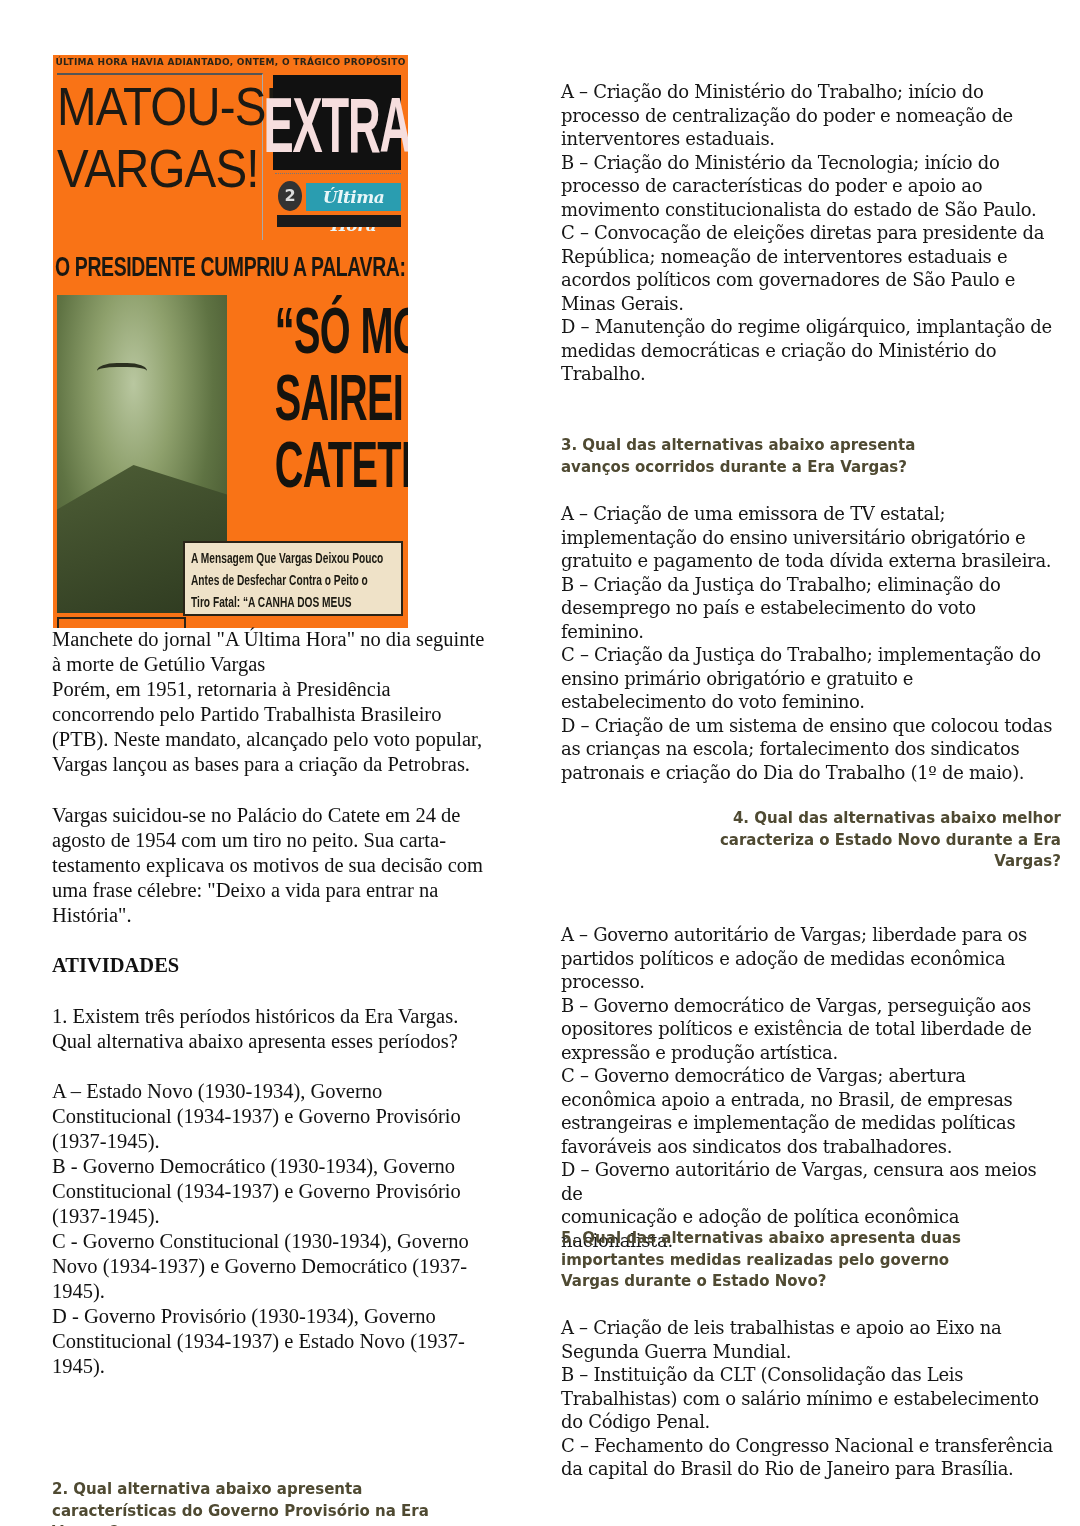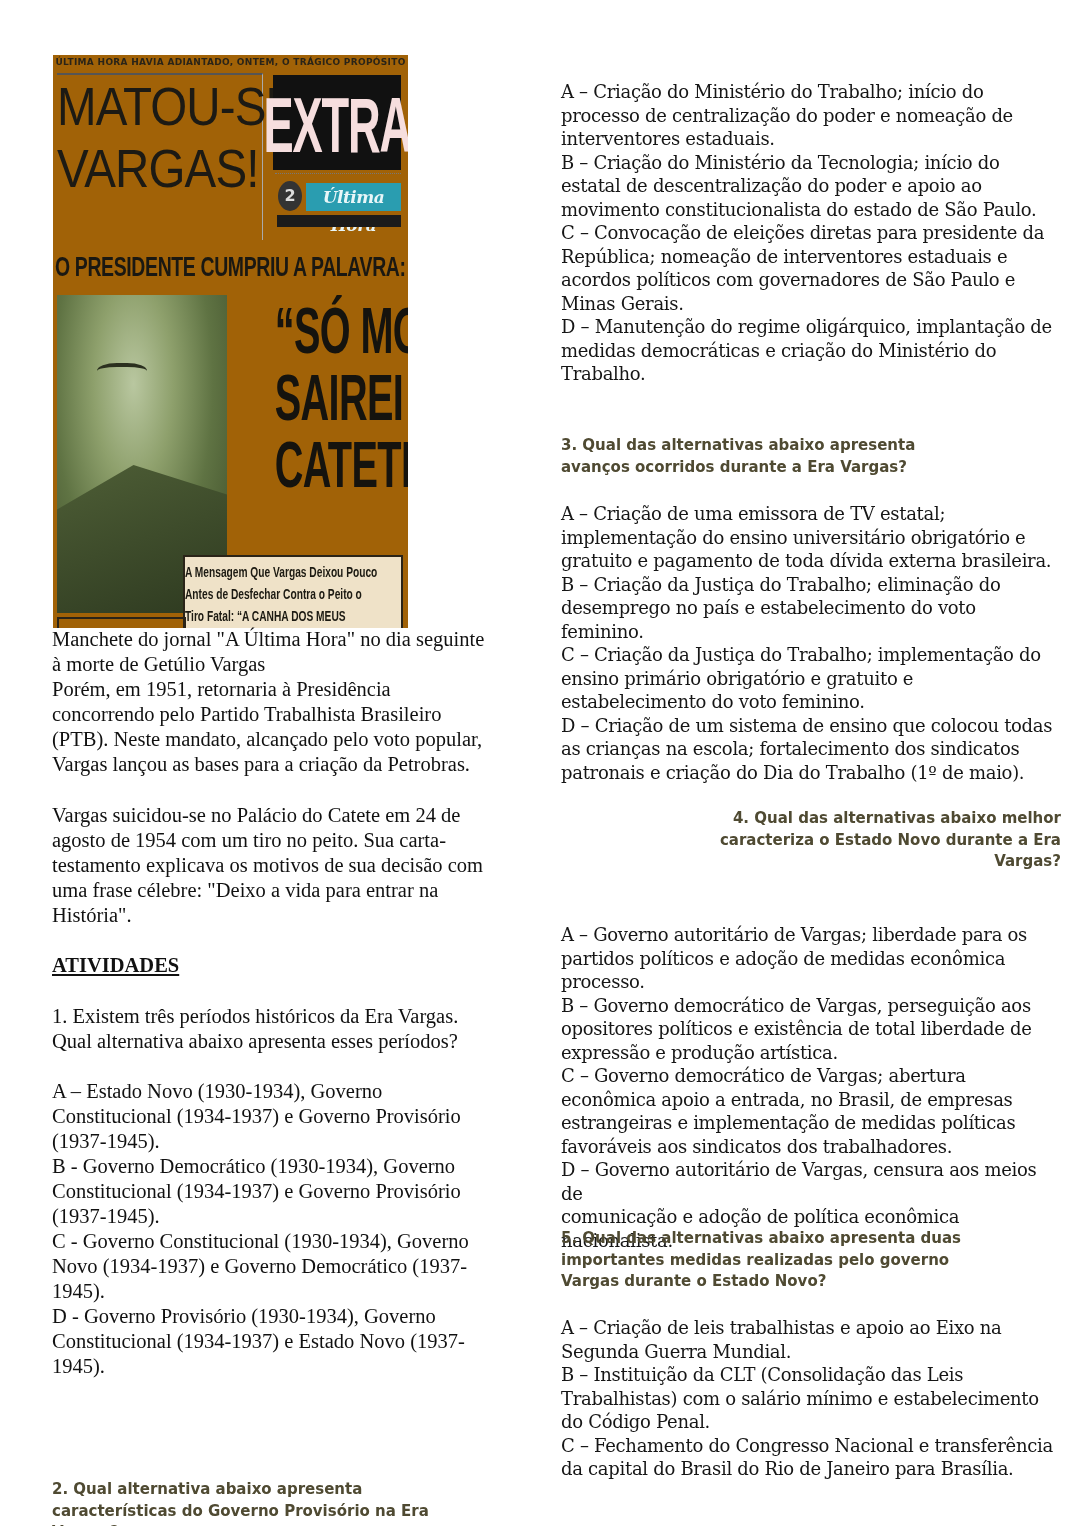--- a/index.html
+++ b/index.html
@@ -1,21 +1,21 @@
 <!DOCTYPE html>
 <html><head>
 <meta charset="utf-8">
 <style>
   html, body { margin: 0; padding: 0; background: #ffffff; }
   body { width: 1080px; height: 1526px; position: relative; overflow: hidden; }
 
   
   .newspaper {
     position: absolute; left: 53px; top: 55px; width: 355px; height: 573px;
-    background: #a16207; overflow: hidden;
+    background: #f97316; overflow: hidden;
     font-family: "DejaVu Sans", sans-serif; color: #1c1a14;
   }
   .np-banner {
     position: absolute; left: 0; top: 0; width: 355px; height: 14px;
     font-size: 9px; font-weight: bold; letter-spacing: 0.3px; line-height: 14px;
     text-align: center; transform: scaleY(0.9); color: #2a2418; white-space: nowrap; overflow: hidden;
   }
   .np-matou {
     position: absolute; left: 4px; top: 18px; width: 205px; height: 165px;
     border-top: 2px solid #555; border-right: 1px solid #aaa;
@@ -57,22 +57,22 @@
   .np-photo .suit { position: absolute; left: 0; top: 170px; width: 170px; height: 148px; background: linear-gradient(160deg, #4e5e36, #2e3a20); clip-path: polygon(0 30%, 45% 0, 100% 20%, 100% 100%, 0 100%); }
   .np-quote {
     position: absolute; left: 140px; top: 243px; width: 215px; text-align: right;
     font-family: "Liberation Sans", sans-serif; font-weight: bold; color: #15130e;
   }
   .np-quote .q {
     font-size: 64px; line-height: 67px; white-space: nowrap; display: block;
     transform: scaleX(0.62); transform-origin: right; letter-spacing: -1px;
   }
   .np-msgbox {
-    position: absolute; left: 130px; top: 500px; width: 220px; height: 75px;
-    border: 2px solid #2a2418; background: #efe2c8; padding: 4px 0; box-sizing: border-box;
+    position: absolute; left: 130px; top: 486px; width: 220px; height: 75px;
+    border: 2px solid #2a2418; background: #efe2c8; padding: 4px 6px; box-sizing: border-box;
   }
   .np-msgbox div {
     font-family: "Liberation Sans", sans-serif; font-weight: bold; font-size: 15px; line-height: 22px;
     white-space: nowrap; transform: scaleX(0.68); transform-origin: left; color: #1c1a12;
   }
   .np-leftbox { position: absolute; left: 4px; top: 562px; width: 125px; height: 20px; border: 2px solid #2a2418; border-bottom: none; }
 
   
   .serif-text {
     font-family: "Liberation Serif", serif; font-size: 20.5px; line-height: 25px; color: #111;
@@ -133,21 +133,21 @@
 </div>
 
 <div class="p serif-text" style="left:52px; top:803px; width:480px;">
   <div>Vargas suicidou-se no Palácio do Catete em 24 de</div>
   <div>agosto de 1954 com um tiro no peito. Sua carta-</div>
   <div>testamento explicava os motivos de sua decisão com</div>
   <div>uma frase célebre: "Deixo a vida para entrar na</div>
   <div>História".</div>
 </div>
 
-<div class="p heading-bold" style="left:52px; top:954px;text-decoration:underline;">ATIVIDADES</div>
+<div class="p heading-bold" style="left:52px; top:954px;">ATIVIDADES</div>
 
 <div class="p serif-text" style="left:52px; top:1004px; width:480px;">
   <div>1. Existem três períodos históricos da Era Vargas.</div>
   <div>Qual alternativa abaixo apresenta esses períodos?</div>
   <div style="height:25px"></div>
   <div>
     <div>A – Estado Novo (1930-1934), Governo</div>
     <div>Constitucional (1934-1937) e Governo Provisório</div>
     <div>(1937-1945).</div>
   </div>
@@ -175,21 +175,21 @@
 </div>
 
 <div class="p opt-text" style="left:561px; top:80px; width:500px;">
   <div class="opt">
     <div>A – Criação do Ministério do Trabalho; início do</div>
     <div>processo de centralização do poder e nomeação de</div>
     <div>interventores estaduais.</div>
   </div>
   <div class="opt">
     <div>B – Criação do Ministério da Tecnologia; início do</div>
-    <div>estatal de descentralização do poder e apoio ao</div>
+    <div>processo de características do poder e apoio ao</div>
     <div>movimento constitucionalista do estado de São Paulo.</div>
   </div>
   <div class="opt">
     <div>C – Convocação de eleições diretas para presidente da</div>
     <div>República; nomeação de interventores estaduais e</div>
     <div>acordos políticos com governadores de São Paulo e</div>
     <div>Minas Gerais.</div>
   </div>
   <div class="opt">
     <div>D – Manutenção do regime oligárquico, implantação de</div>

